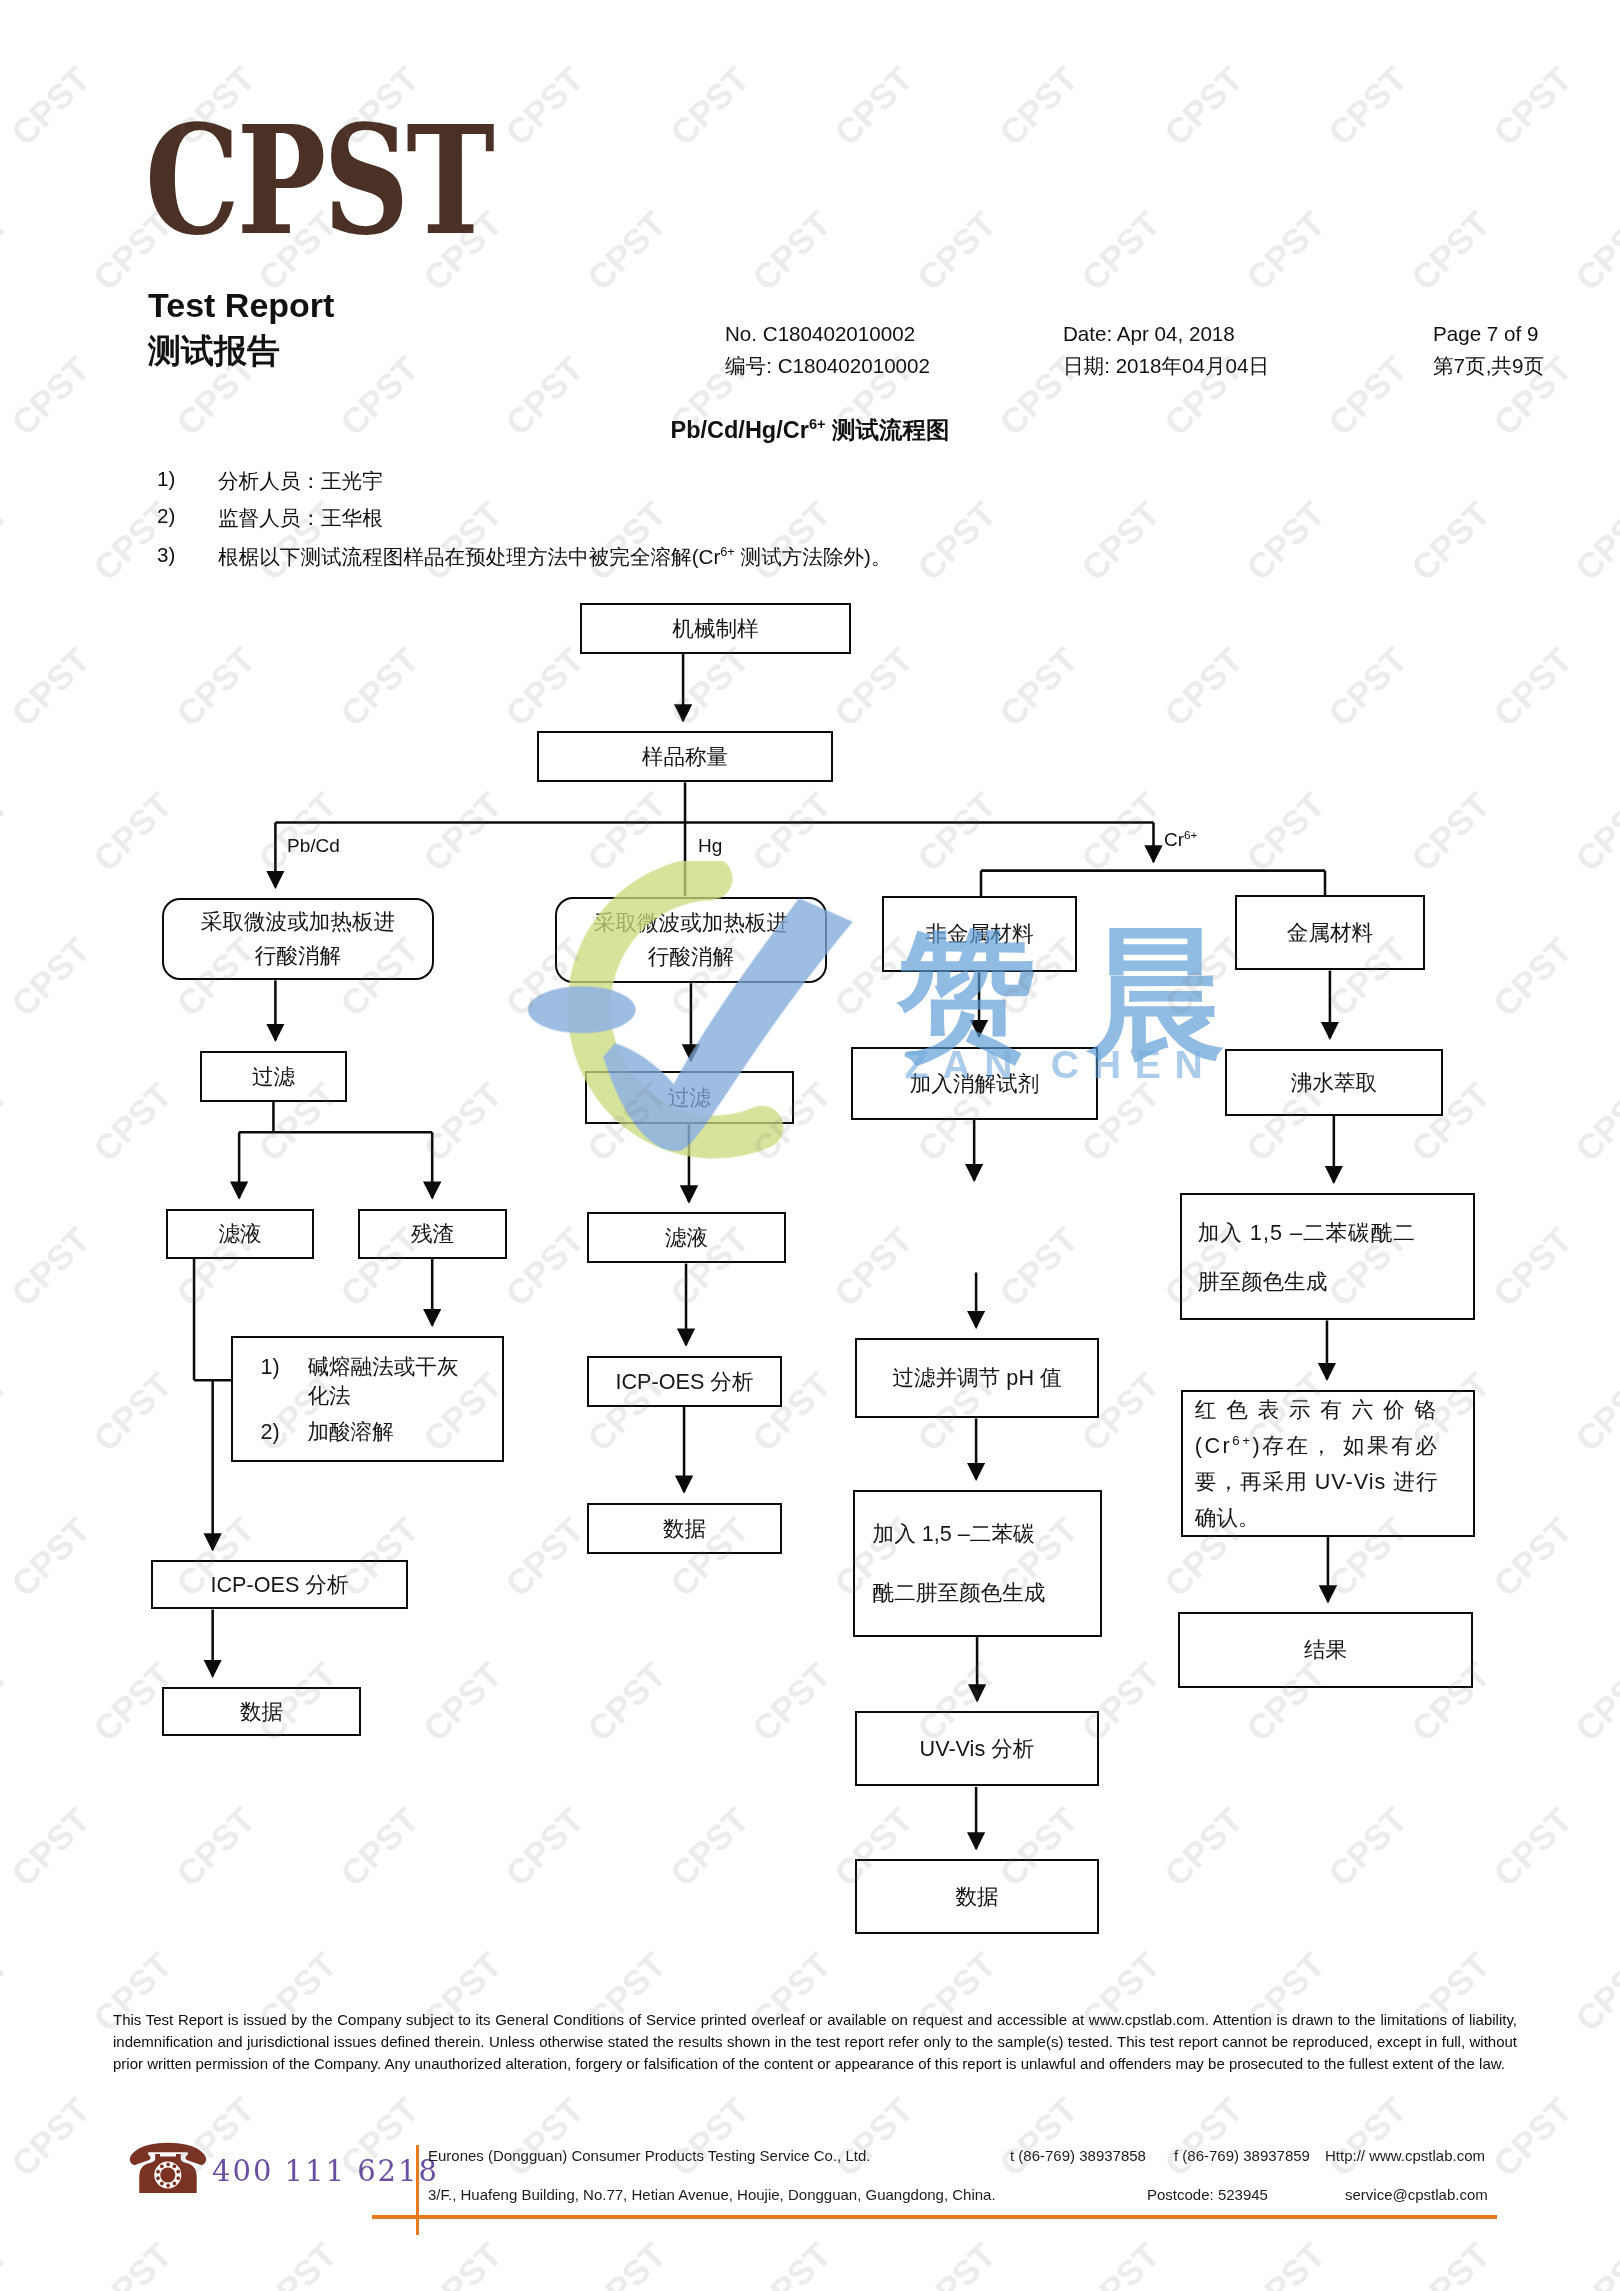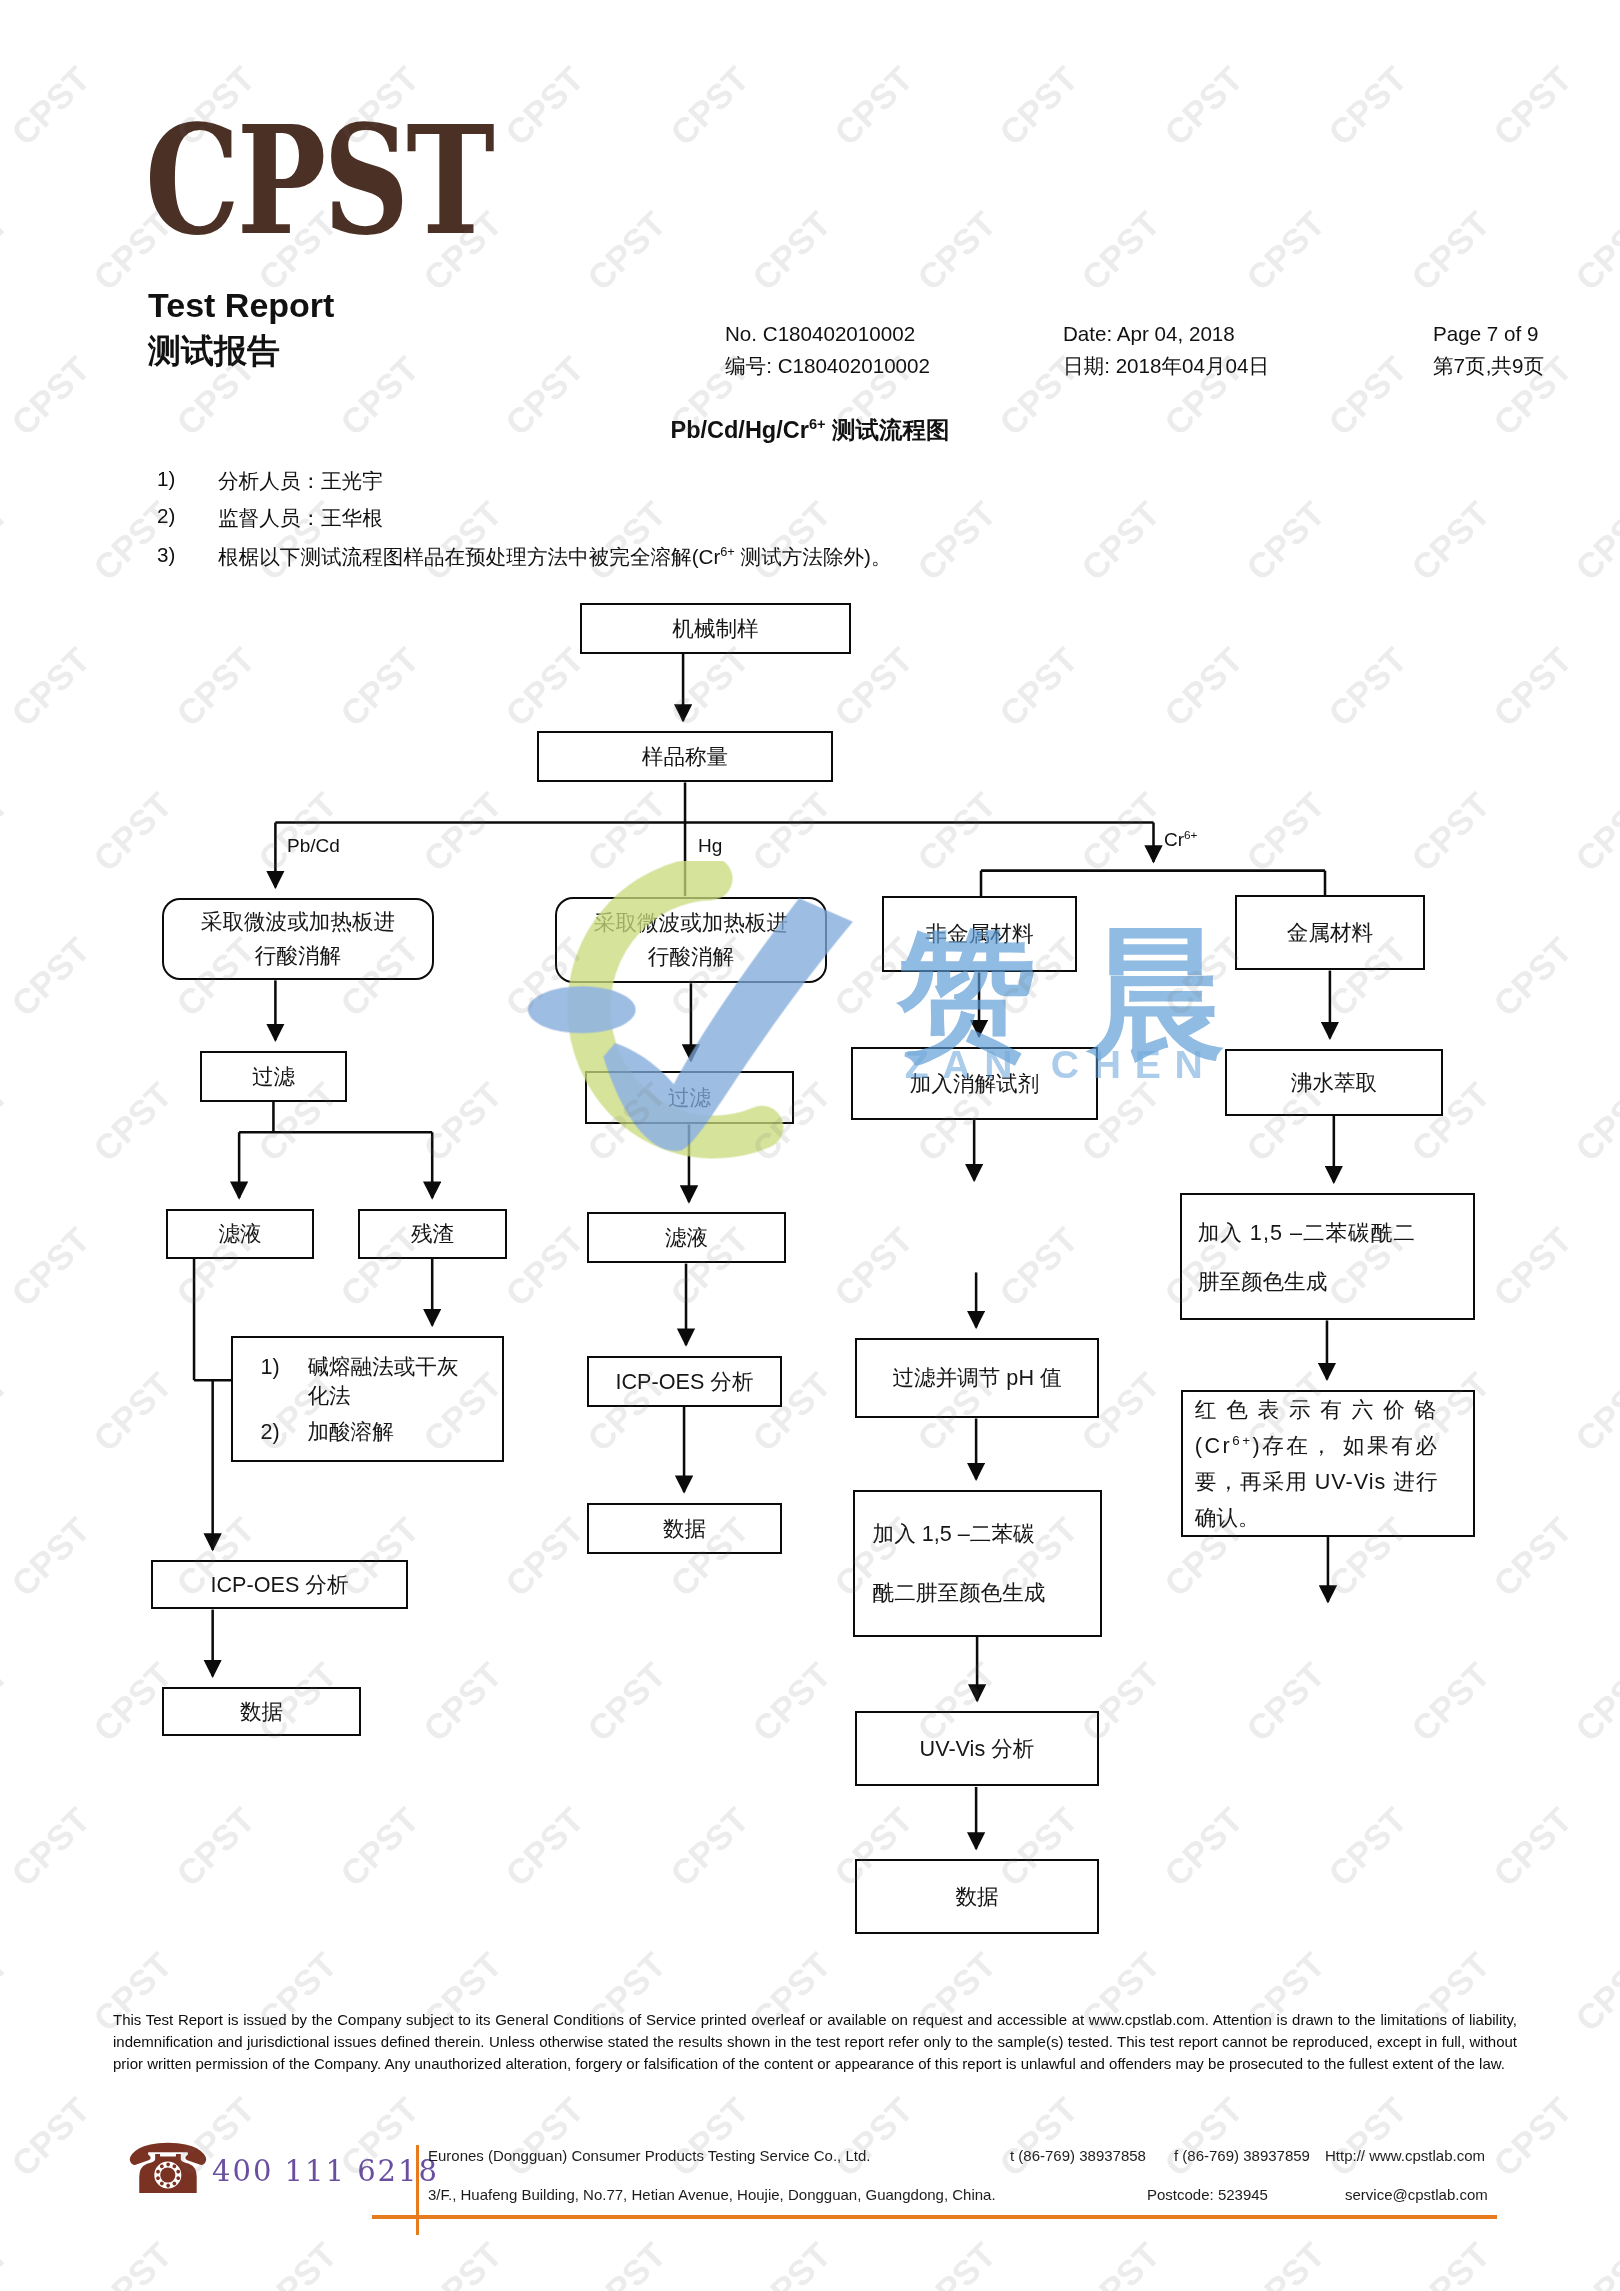--- a/index.html
+++ b/index.html
@@ -235,20 +235,23 @@
 
   <div class="box" style="left:151px;top:1560px;width:257px;height:49px;">
     <span>ICP-OES 分析</span>
   </div>
   <div class="box" style="left:587px;top:1503px;width:195px;height:51px;">
     <span>数据</span>
   </div>
   <div class="box c5box" style="left:853px;top:1490px;width:249px;height:147px;">
     <span>加入 1,5 –二苯碳</span>
     <span>酰二肼至颜色生成</span>
+  </div>
+  <div class="box" style="left:1178px;top:1612px;width:295px;height:76px;">
+    <span>结果</span>
   </div>
 
   <div class="box" style="left:162px;top:1687px;width:199px;height:49px;">
     <span>数据</span>
   </div>
   <div class="box" style="left:855px;top:1711px;width:244px;height:75px;">
     <span>UV-Vis 分析</span>
   </div>
   <div class="box" style="left:855px;top:1859px;width:244px;height:75px;">
     <span>数据</span>

